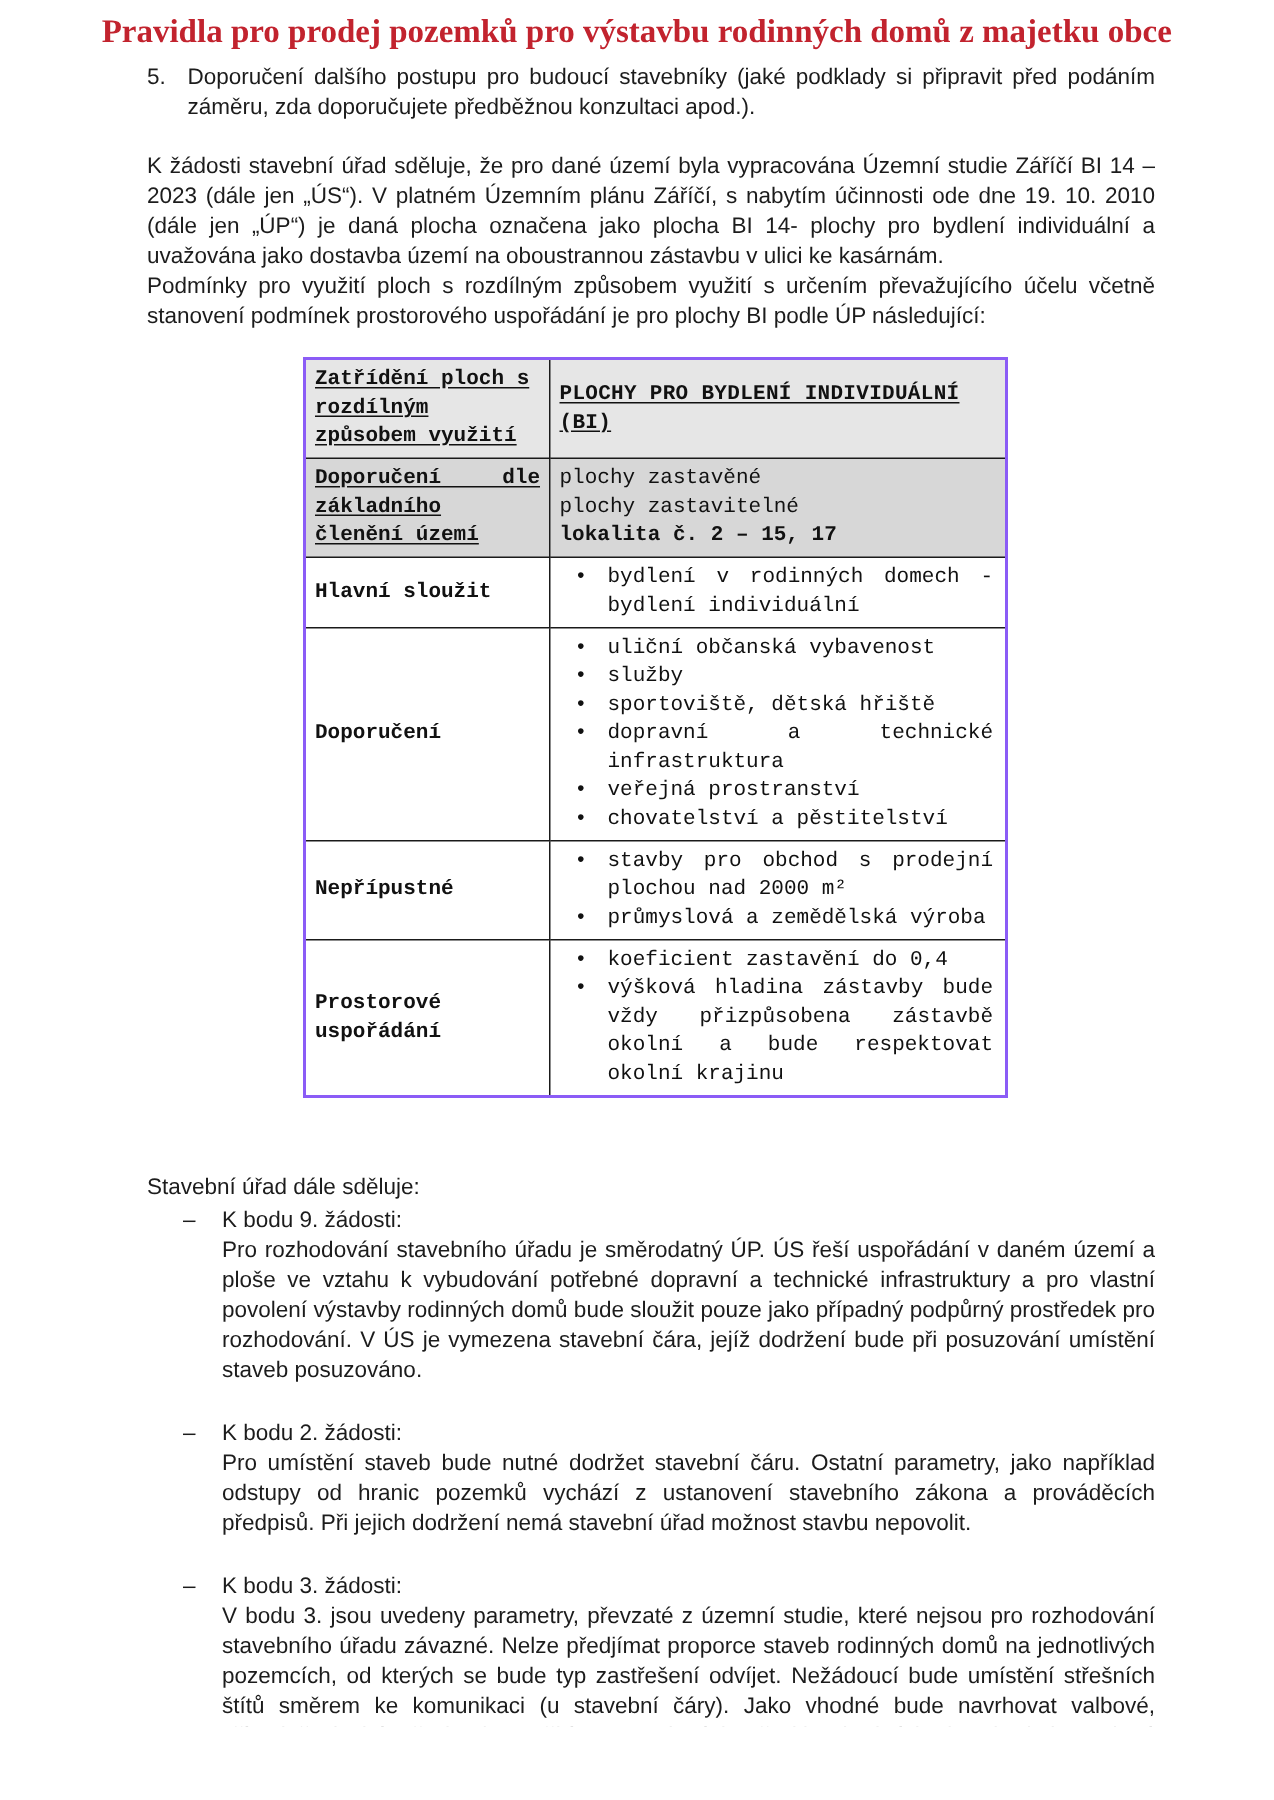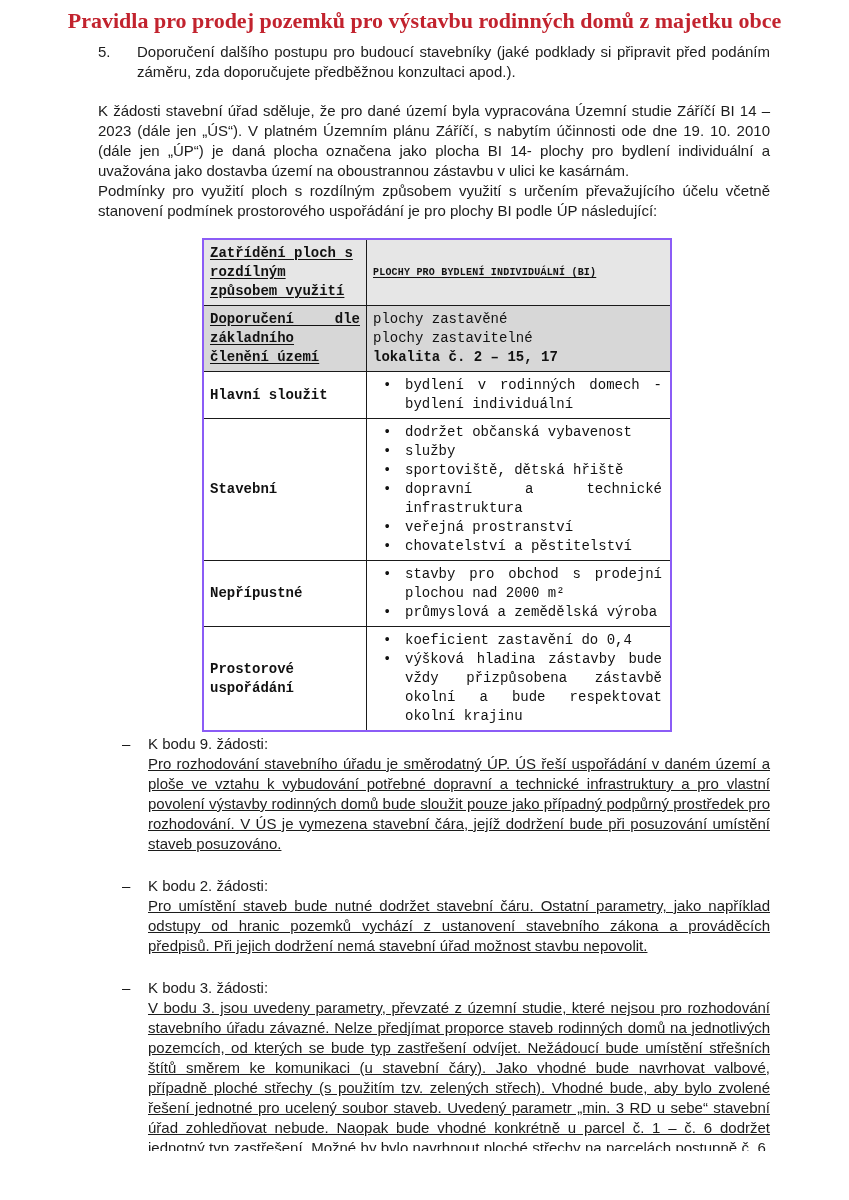--- a/index.html
+++ b/index.html
@@ -24,21 +24,21 @@
   .doc-title span{display:block;}
   
   .content{
     margin:8px 79px 0 98px; 
     font-size:15px;
     line-height:20px;
   }
   .jp{ text-align:justify; text-justify:inter-word; margin:0; }
   .numbered-item{ display:flex; margin-top:6px; }
   .numbered-item .num{ width:27px; flex:0 0 27px; }
-  .numbered-item p{ flex:1;margin-left:12px; }
+  .numbered-item p{ flex:1; }
   .intro-block{ margin-top:19px; }
   
   .table-wrap{ margin:17px 0 0 104px; }
   table.land-table{
     border-collapse:collapse;
     width:465px;
     table-layout:fixed;
     font-family:Liberation Mono, monospace;
     font-size:14px;
     line-height:19px;
@@ -50,35 +50,35 @@
     padding:4px 6px;
     vertical-align:middle;
   }
   td.lbl{ width:150px; }
   td.val{ width:291px; }
   .b{ font-weight:bold; }
   .u{ text-decoration:underline; text-underline-offset:2px; }
   .row-shade1 td{ background:#e6e6e6; }
   .row-shade2 td{ background:#d7d7d7; }
   td.lbl.just{ text-align:justify; }
-  .val-head{ font-size:10px; letter-spacing:.2px; }
+  .val-head{ font-size:14px; letter-spacing:.2px; }
   table.land-table ul{ margin:0; padding:0 2px; list-style:none; }
   table.land-table li{
     position:relative; padding-left:30px; text-align:justify;
   }
   table.land-table li::before{
     content:"\2022"; position:absolute; left:8px; top:0;
   }
   
   .statement-intro{ margin-top:50px; }
   .point{ margin-top:22px; }
   .point-head{ display:flex; }
   .point-head .dash{ width:26px; flex:0 0 26px; padding-left:24px; box-sizing:content-box; }
   .point-body{ margin-left:50px; }
-  .point-body p{ margin:0;text-decoration:underline; }
+  .point-body p{ margin:0; }
   
   .footer{
     position:absolute; left:0; top:1112px; width:100%;
     text-align:center;
     font-family:"Liberation Serif","DejaVu Serif",serif;
     font-size:15px; color:#111;
   }
 </style>
 </head>
 <body>
@@ -130,25 +130,25 @@
             </td>
             <td class="val">
               <ul>
                 <li>bydlení v rodinných domech - bydlení individuální</li>
               </ul>
             </td>
           </tr>
 
           <tr>
             <td class="lbl">
-              <span class="b">Stavební</span>
-            </td>
-            <td class="val">
-              <ul>
-                <li>dodržet občanská vybavenost</li>
+              <span class="b">Doporučení</span>
+            </td>
+            <td class="val">
+              <ul>
+                <li>uliční občanská vybavenost</li>
                 <li>služby</li>
                 <li>sportoviště, dětská hřiště</li>
                 <li>dopravní a technické infrastruktura</li>
                 <li>veřejná prostranství</li>
                 <li>chovatelství a pěstitelství</li>
               </ul>
             </td>
           </tr>
 
           <tr>
@@ -171,20 +171,21 @@
               <ul>
                 <li>koeficient zastavění do 0,4</li>
                 <li>výšková hladina zástavby bude vždy přizpůsobena zástavbě okolní a bude respektovat okolní krajinu</li>
               </ul>
             </td>
           </tr>
         </tbody>
       </table>
     </div>
 
+    <p class="jp statement-intro">Stavební úřad dále sděluje:</p>
 
     <div class="point" style="margin-top:2px;">
       <div class="point-head">
         <span class="dash">–</span>
         <span>K bodu 9. žádosti:</span>
       </div>
       <div class="point-body">
         <p class="jp">Pro rozhodování stavebního úřadu je směrodatný ÚP. ÚS řeší uspořádání v daném území a ploše ve vztahu k vybudování potřebné dopravní a technické infrastruktury a pro vlastní povolení výstavby rodinných domů bude sloužit pouze jako případný podpůrný prostředek pro rozhodování. V ÚS je vymezena stavební čára, jejíž dodržení bude při posuzování umístění staveb posuzováno.</p>
       </div>
     </div>

